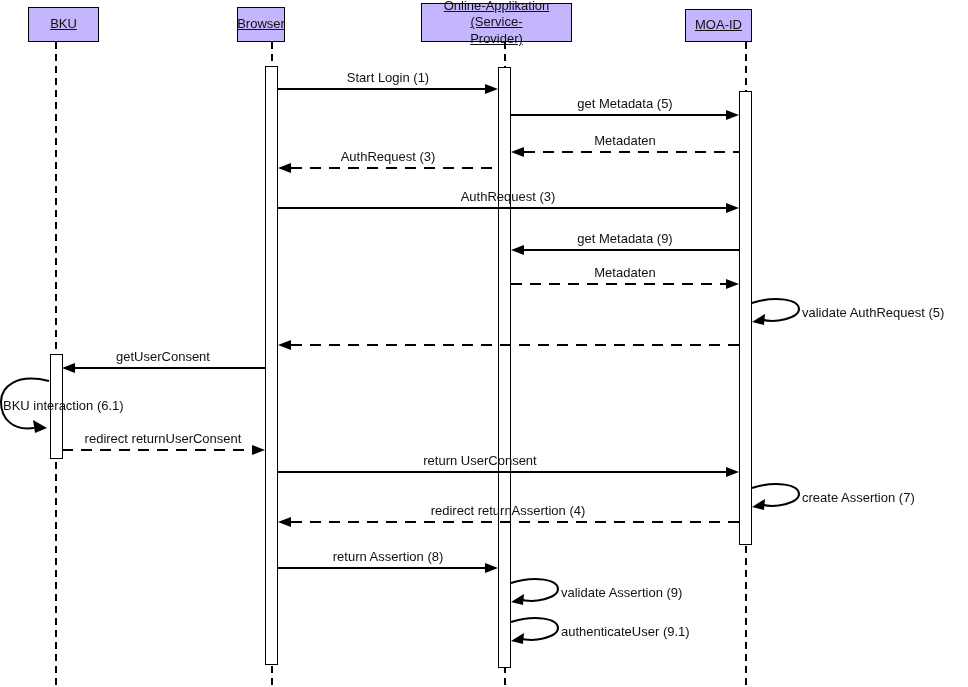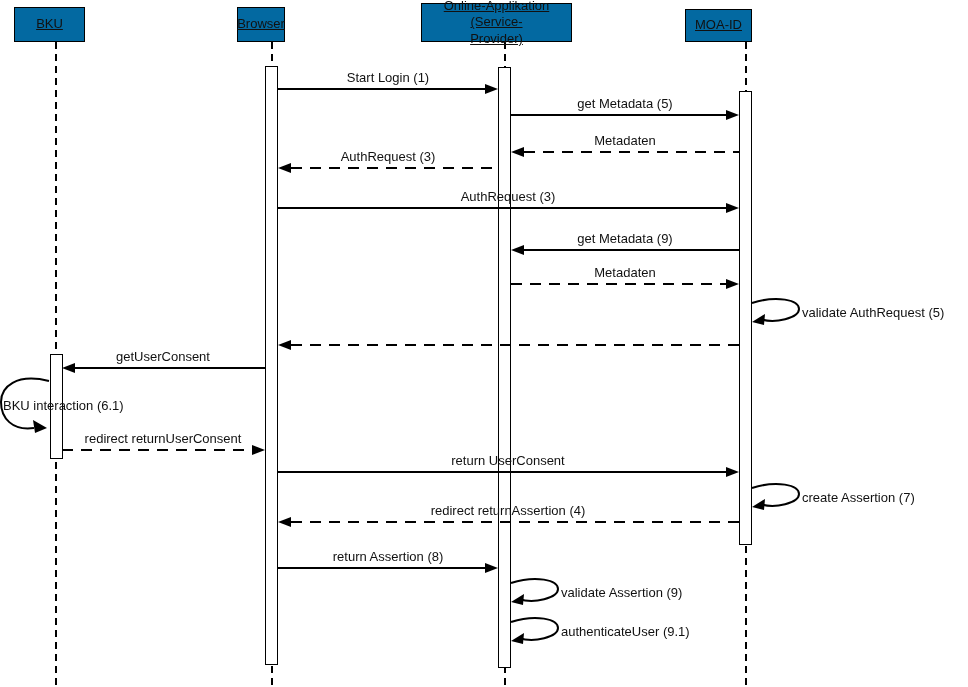--- a/index.html
+++ b/index.html
@@ -1,21 +1,21 @@
 <!DOCTYPE html>
 <html><head>
 <meta charset="utf-8">
 <style>
   html,body { margin:0; padding:0; background:#fff; }
   #stage {
     position:relative; width:968px; height:687px; background:#ffffff;
     font-family:"Liberation Sans", sans-serif; color:#111; overflow:hidden;
   }
   .actor-box {
-    position:absolute; background:#0369a1; border:1.5px solid #000; box-sizing:border-box;
+    position:absolute; background:#c4b5fd; border:1.5px solid #000; box-sizing:border-box;
     display:flex; align-items:center; justify-content:center; text-align:center;
     font-size:13px; line-height:1.25; z-index:4;
   }
   .actor-box .nm { text-decoration:underline; }
   .lifeline {
     position:absolute; width:1.5px; z-index:1;
     background:repeating-linear-gradient(180deg,#000 0 7px,transparent 7px 12px);
   }
   .activation {
     position:absolute; width:13px; background:#fff; border:1.5px solid #000;
@@ -44,21 +44,21 @@
   <div class="lifeline" style="left:55px;top:42px;height:645px"></div>
   <div class="lifeline" style="left:271px;top:42px;height:645px"></div>
   <div class="lifeline" style="left:504px;top:42px;height:645px"></div>
   <div class="lifeline" style="left:745px;top:42px;height:645px"></div>
 
   <div class="activation" style="left:265px;top:66px;height:599px"></div>
   <div class="activation" style="left:498px;top:67px;height:601px"></div>
   <div class="activation" style="left:739px;top:91px;height:454px"></div>
   <div class="activation" style="left:50px;top:354px;height:105px"></div>
 
-  <div class="actor-box" style="left:14px;top:7px;width:71px;height:35px">
+  <div class="actor-box" style="left:28px;top:7px;width:71px;height:35px">
     <span class="nm">BKU</span>
   </div>
   <div class="actor-box" style="left:237px;top:7px;width:48px;height:35px">
     <span class="nm">Browser</span>
   </div>
   <div class="actor-box" style="left:421px;top:3px;width:151px;height:39px">
     <span><span class="nm">Online-Applikation (Service-</span><br><span class="nm">Provider)</span></span>
   </div>
   <div class="actor-box" style="left:685px;top:9px;width:67px;height:33px">
     <span class="nm">MOA-ID</span>
@@ -108,21 +108,21 @@
   <svg class="selfloop" style="left:0px;top:377px" width="52" height="58" viewBox="0 0 52 58">
     <path d="M 49 4 C 16 -4, 1 10, 1 25 C 1 41, 12 54, 34 51"></path>
     <polygon points="47,51 33,43 35,56"></polygon>
   </svg>
   <div class="loop-label" style="left:3px;top:398px">BKU interaction (6.1)</div>
 
   <div class="msg-label" style="left:163px;top:431px">redirect returnUserConsent</div>
   <div class="msg-line dashed" style="left:62px;top:449px;width:191px"></div>
   <div class="arrow right" style="left:252px;top:445px"></div>
 
-  <div class="msg-label" style="left:508px;top:453px">return UserConsent</div>
+  <div class="msg-label" style="left:480px;top:453px">return UserConsent</div>
   <div class="msg-line solid" style="left:278px;top:471px;width:449px"></div>
   <div class="arrow right" style="left:726px;top:467px"></div>
 
   <svg class="selfloop" style="left:751px;top:482px" width="50" height="30" viewBox="0 0 50 30">
     <path d="M 1 6 C 26 -2, 48 3, 48 12 C 48 21, 24 27, 9 22"></path>
     <polygon points="1,25 14,17 13,28"></polygon>
   </svg>
   <div class="loop-label" style="left:802px;top:490px">create Assertion (7)</div>
 
   <div class="msg-label" style="left:508px;top:503px">redirect returnAssertion (4)</div>

